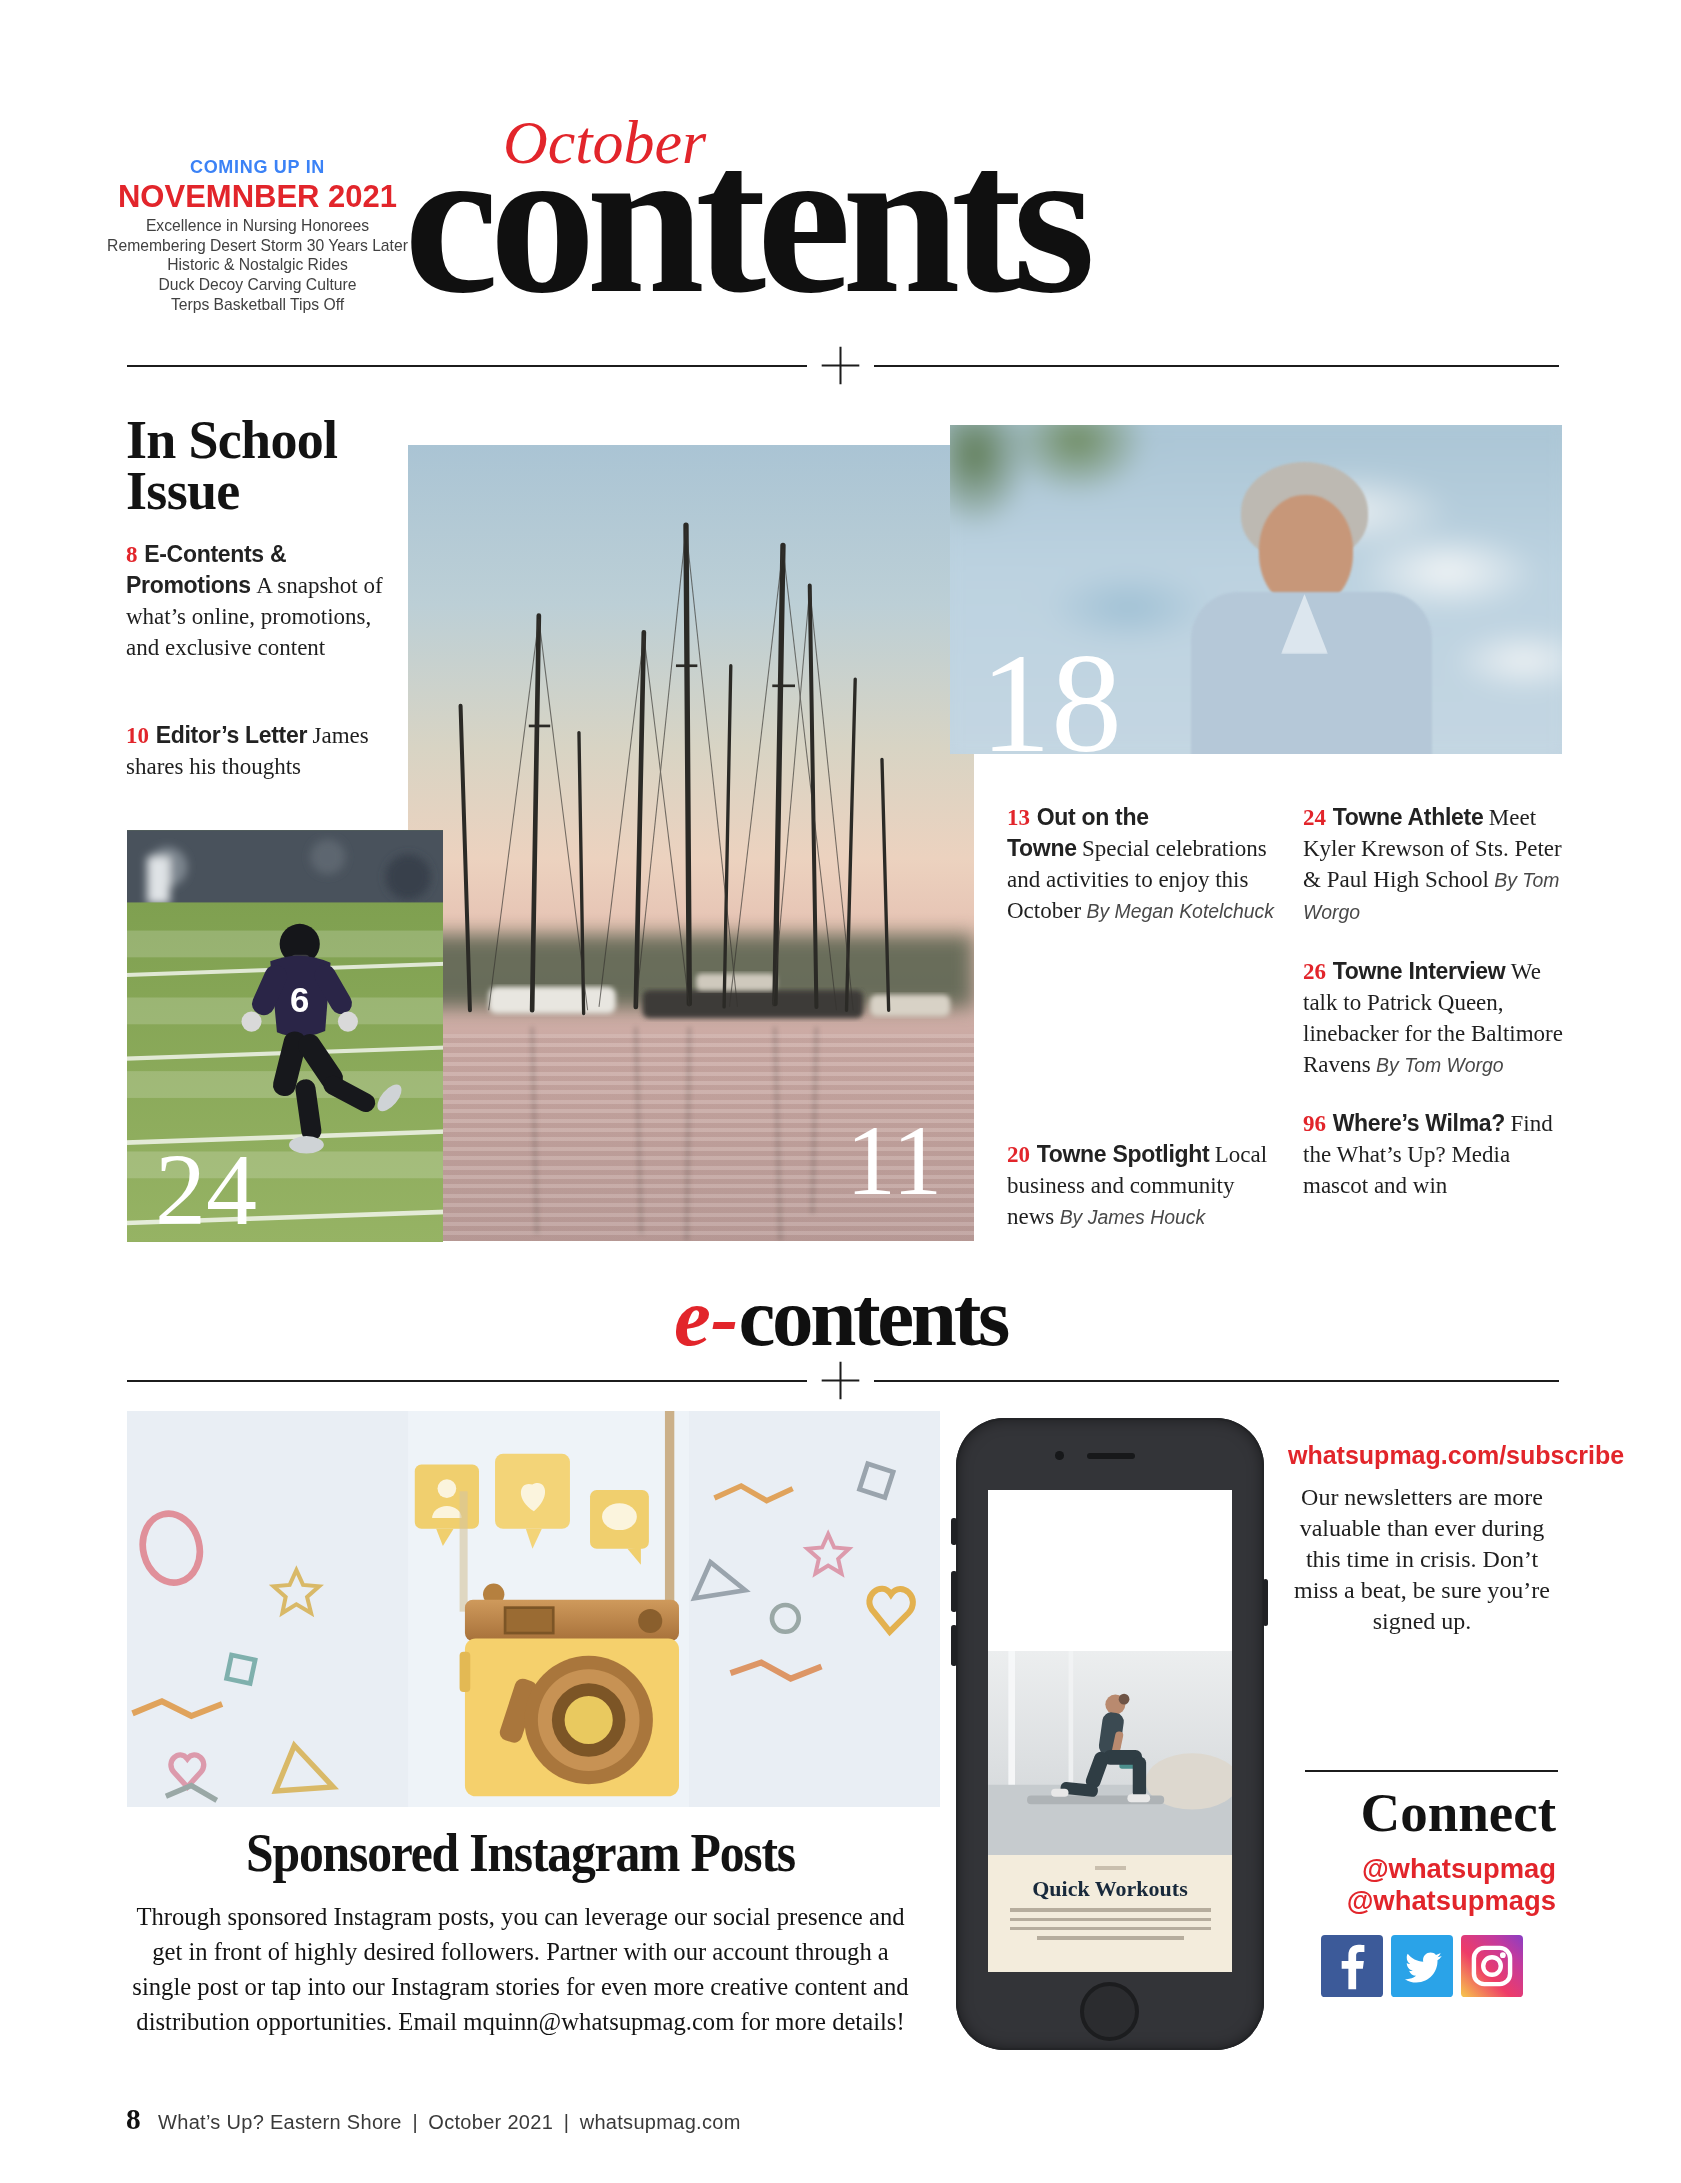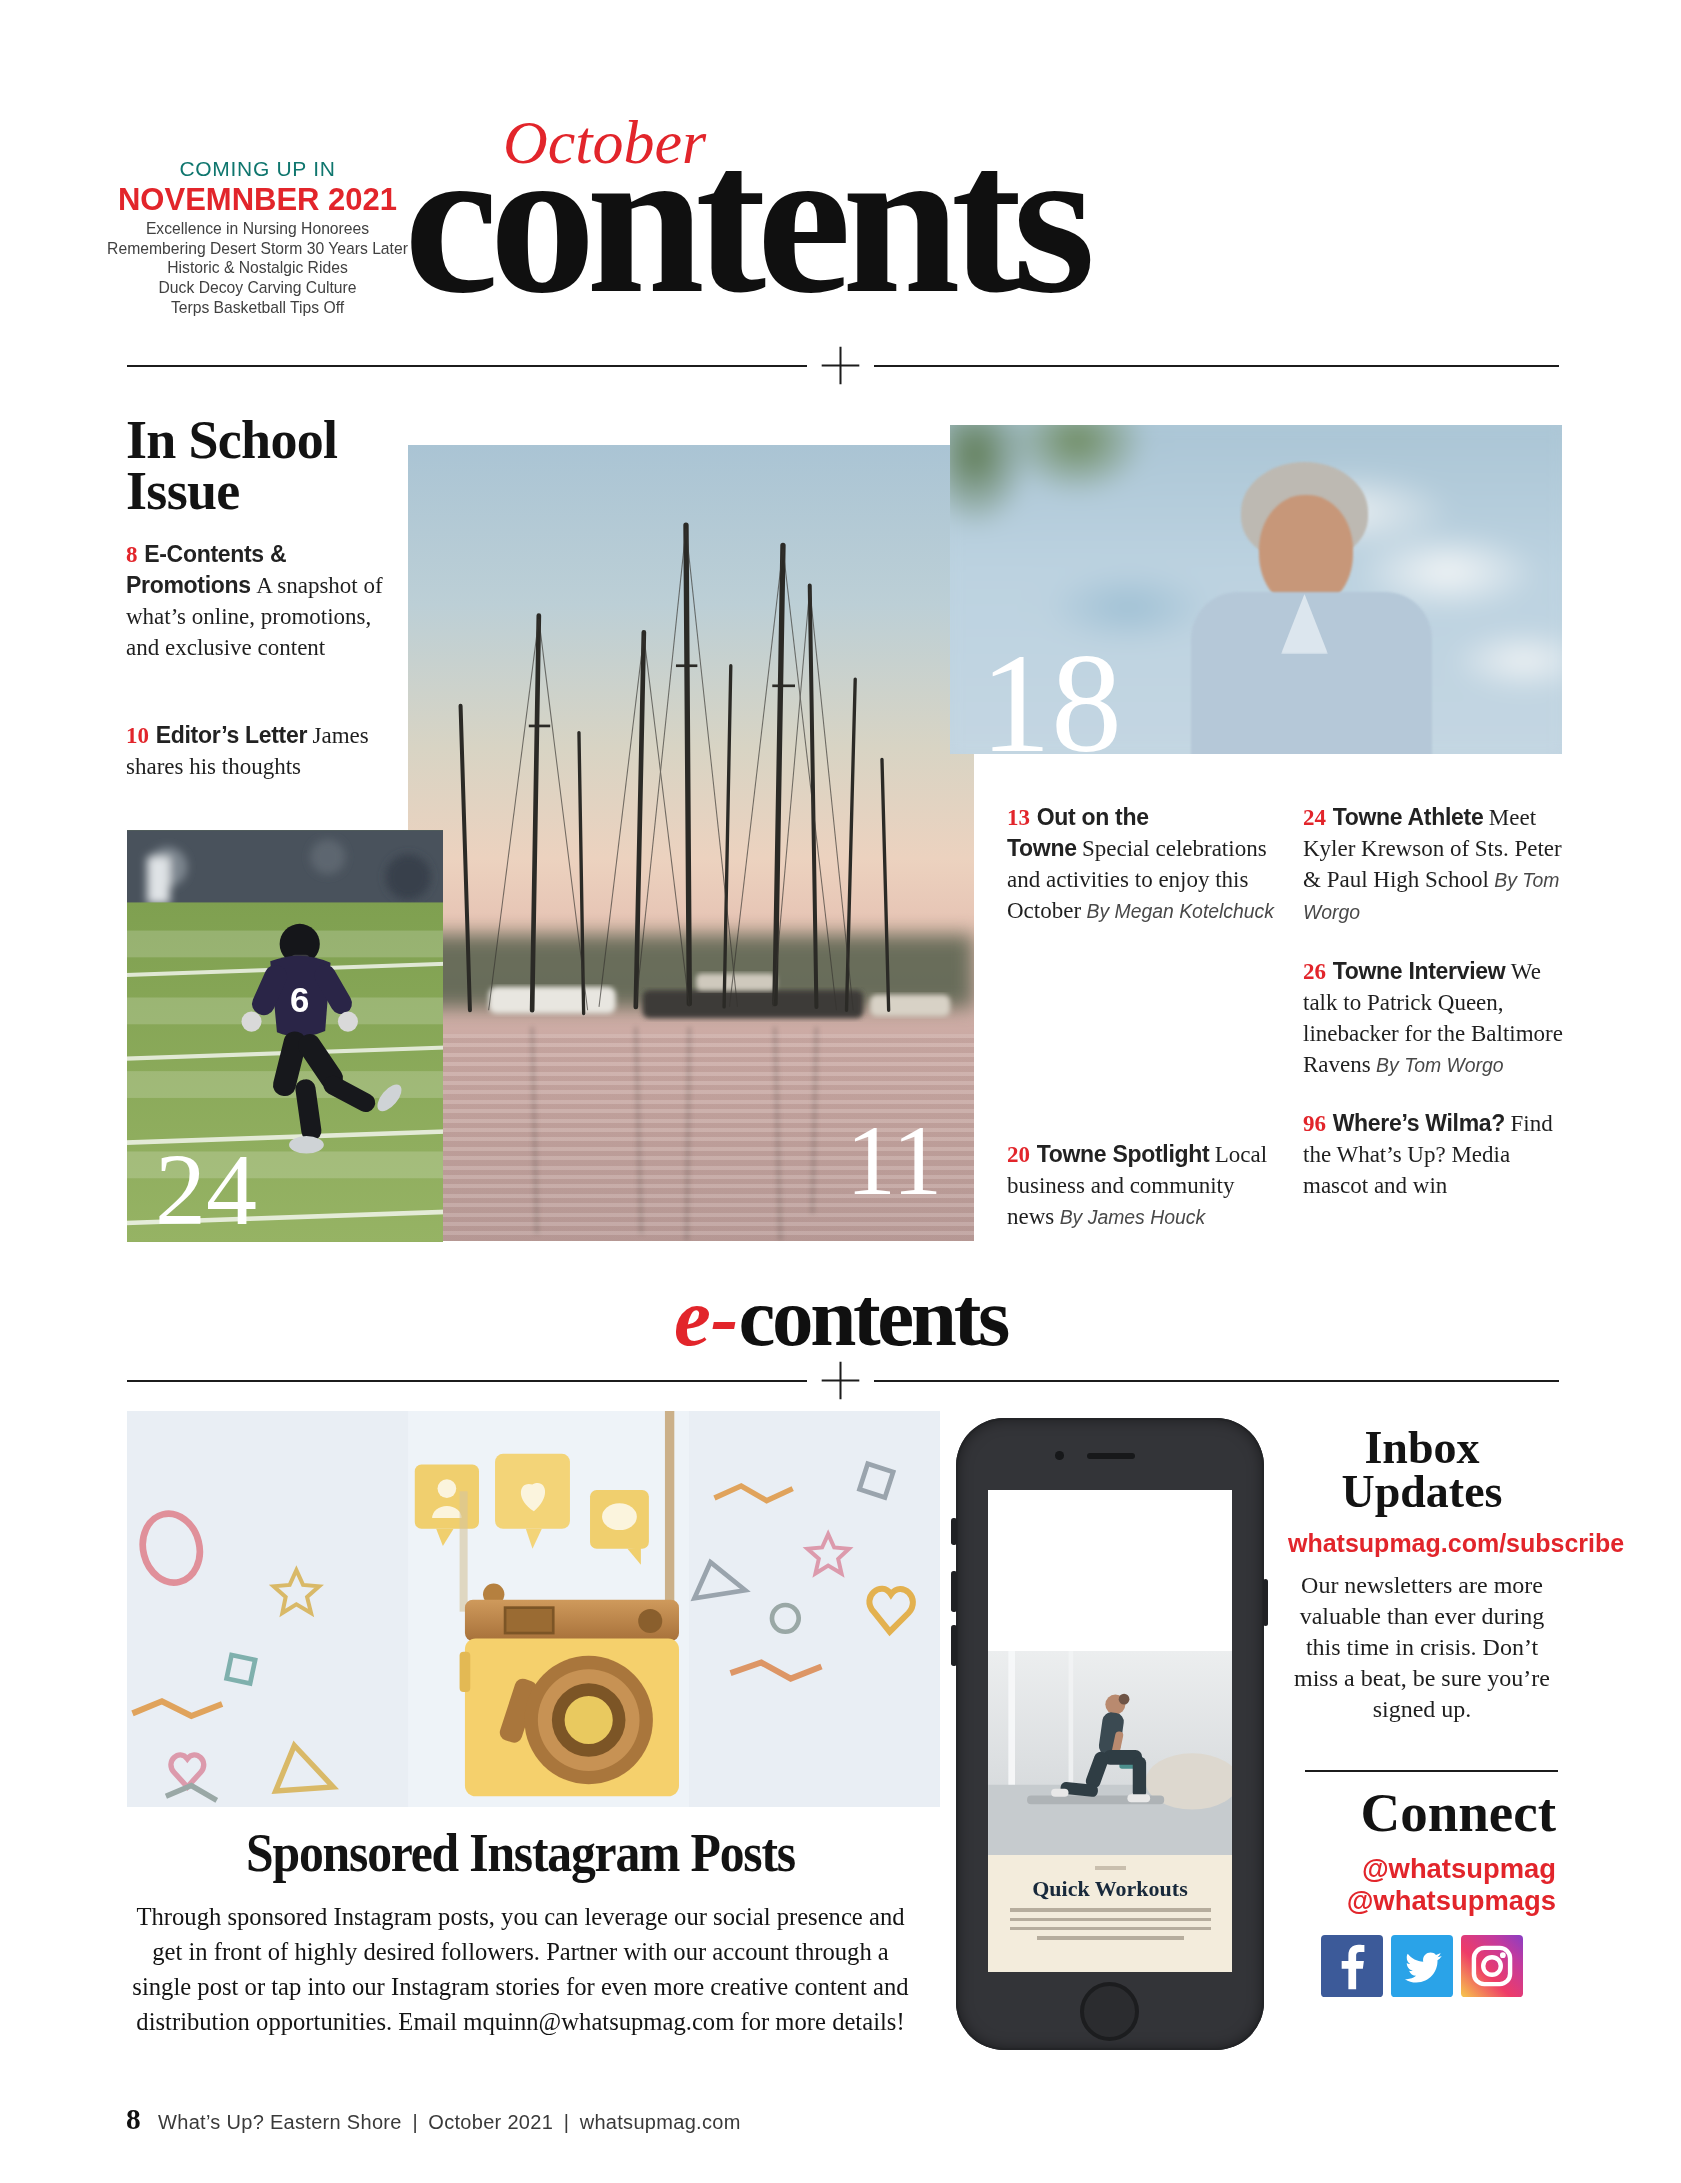--- a/index.html
+++ b/index.html
@@ -11,21 +11,21 @@
   html,body{background:#888}
   .page{
     position:relative;width:1681px;height:2183px;background:#ffffff;
     margin:0 auto;overflow:hidden;
     font-family:"Liberation Serif",serif;color:var(--ink);
   }
   .abs{position:absolute}
 
   
   .comingup{left:107px;top:157px;width:301px;text-align:center;font-family:"Liberation Sans",sans-serif}
-  .comingup .kicker{font-size:21px;font-weight:400;letter-spacing:0.7px;color:#0f766e}
+  .comingup .kicker{font-size:18px;font-weight:700;letter-spacing:0.7px;color:#3b82f6}
   .comingup .nov{font-size:31px;font-weight:700;color:var(--red);letter-spacing:0;margin-top:1.3px}
   .comingup .item{font-size:15.7px;line-height:19px;color:#414141;margin-top:0.7px}
 
   
   .month{left:503px;top:107px;font-style:italic;font-weight:400;font-size:62px;color:var(--red);font-family:"Liberation Serif",serif}
   .contents-title{left:404px;top:119px;font-size:213px;line-height:201px;font-weight:700;letter-spacing:-9.4px;color:#101010;font-family:"Liberation Serif",serif}
 
   .rule{background:#1c1c1c;height:2px}
   .plus-wrap{width:43px;height:43px}
 
@@ -394,24 +394,20 @@
         <div class="scr-h">Quick Workouts</div>
         <div class="bar" style="width:201px"></div>
         <div class="bar" style="width:201px"></div>
         <div class="bar" style="width:201px"></div>
         <div class="bar" style="width:147px"></div>
       </div>
     </div>
   </div>
 
   <div class="abs inbox">
-    <div class="h-serif inbox-h">
-      <div>Inbox</div>
-      <div>Updates</div>
-    </div>
     <div class="inbox-link">whatsupmag.com/subscribe</div>
     <div class="inbox-body">Our newsletters are more valuable than ever during this time in crisis. Don’t miss a beat, be sure you’re signed up.</div>
   </div>
 
   <div class="abs rule" style="left:1305px;top:1770px;width:253px;height:2px"></div>
   <div class="abs connect">
     <div class="h-serif connect-h">Connect</div>
     <div class="handle" style="margin-top:13.4px;line-height:32px">@whatsupmag</div>
     <div class="handle" style="margin-top:0;line-height:32px">@whatsupmags</div>
     <div class="socials">

